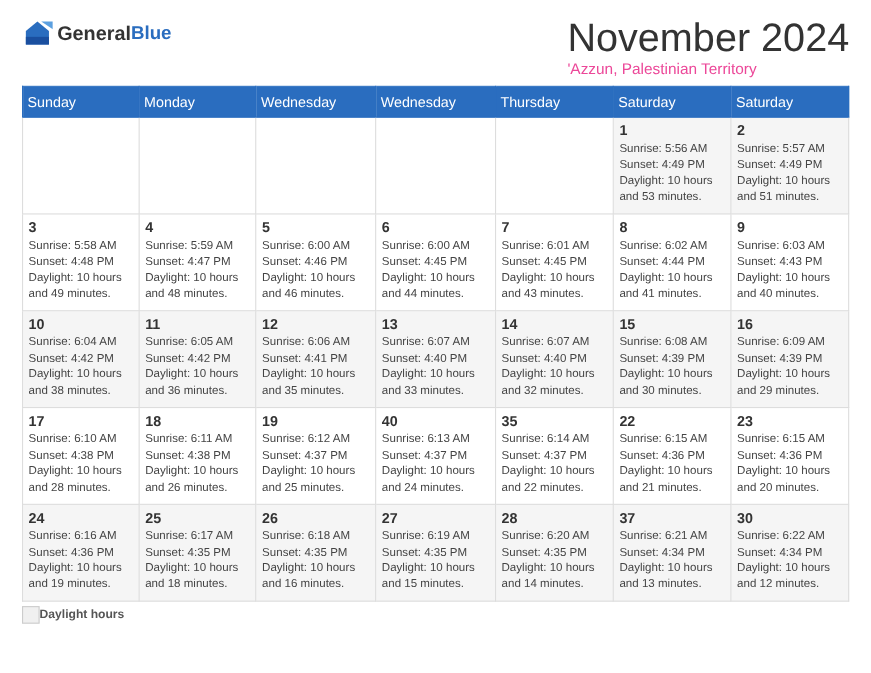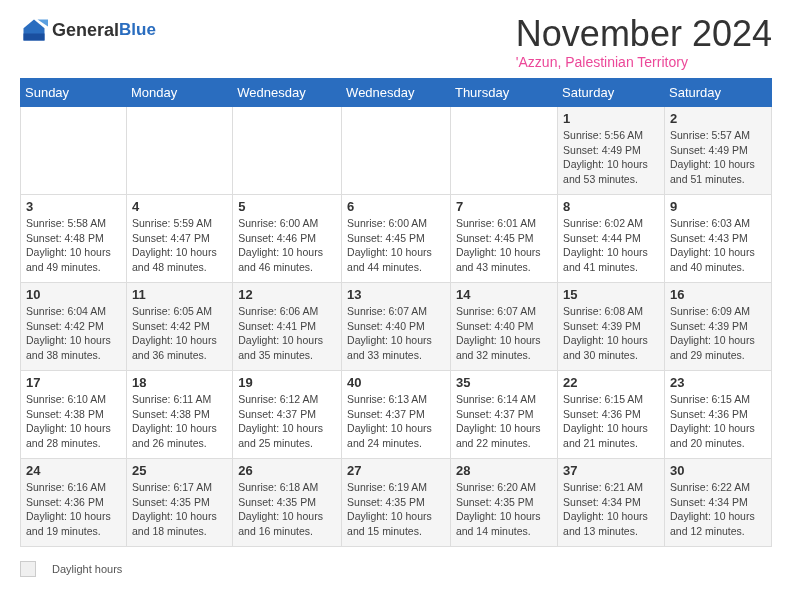--- a/index.html
+++ b/index.html
@@ -96,24 +96,25 @@
     }
     .day-info {
       color: #444;
       font-size: 10.5px;
       line-height: 1.4;
     }
     .empty-cell {
       background: #fff !important;
     }
     .footer {
-      margin-top: 14px;
+      margin-top: 4px;
       display: flex;
       align-items: center;
-      gap: 16px;
+      gap: 0;
+      font-weight: bold;
     }
     .legend-box {
       width: 16px;
       height: 16px;
       background: #f0f0f0;
       border: 1px solid #ccc;
       display: inline-block;
     }
     .legend-text {
       font-size: 11px;

